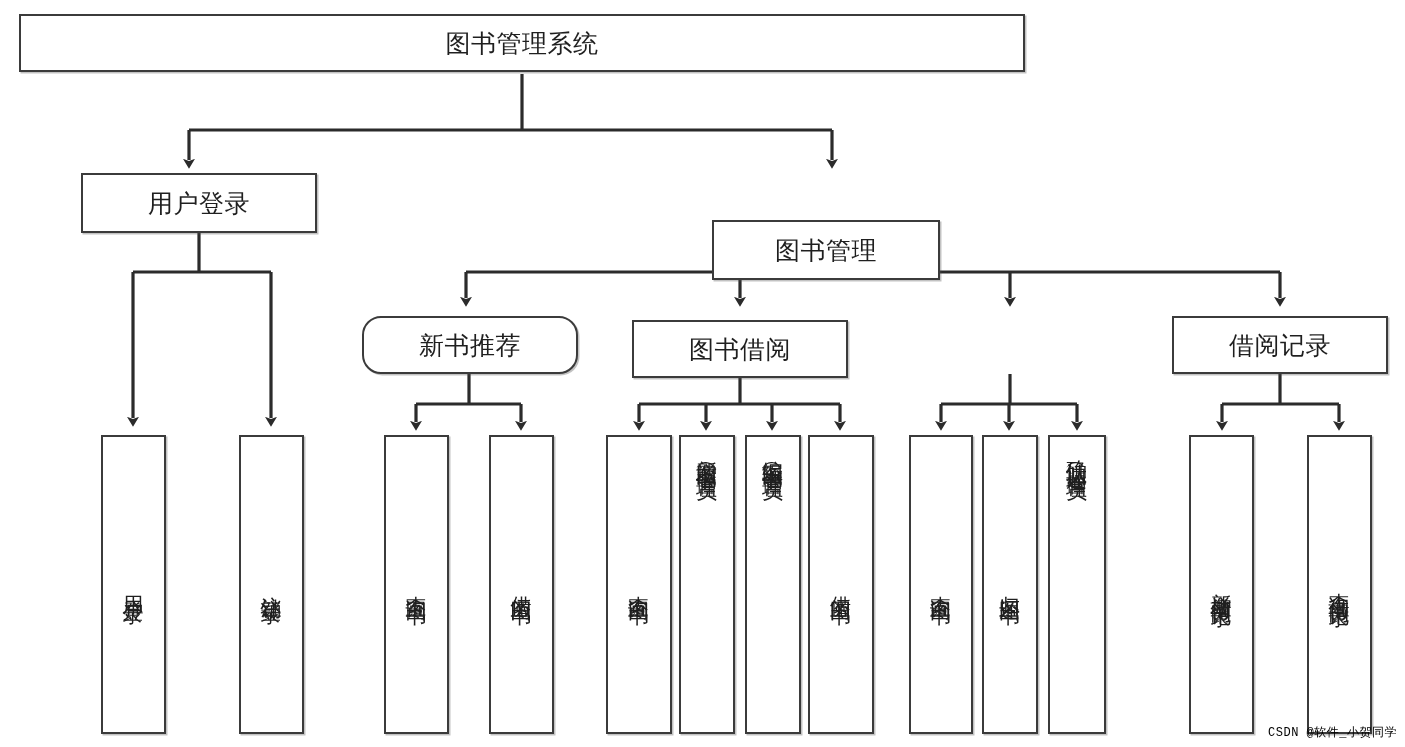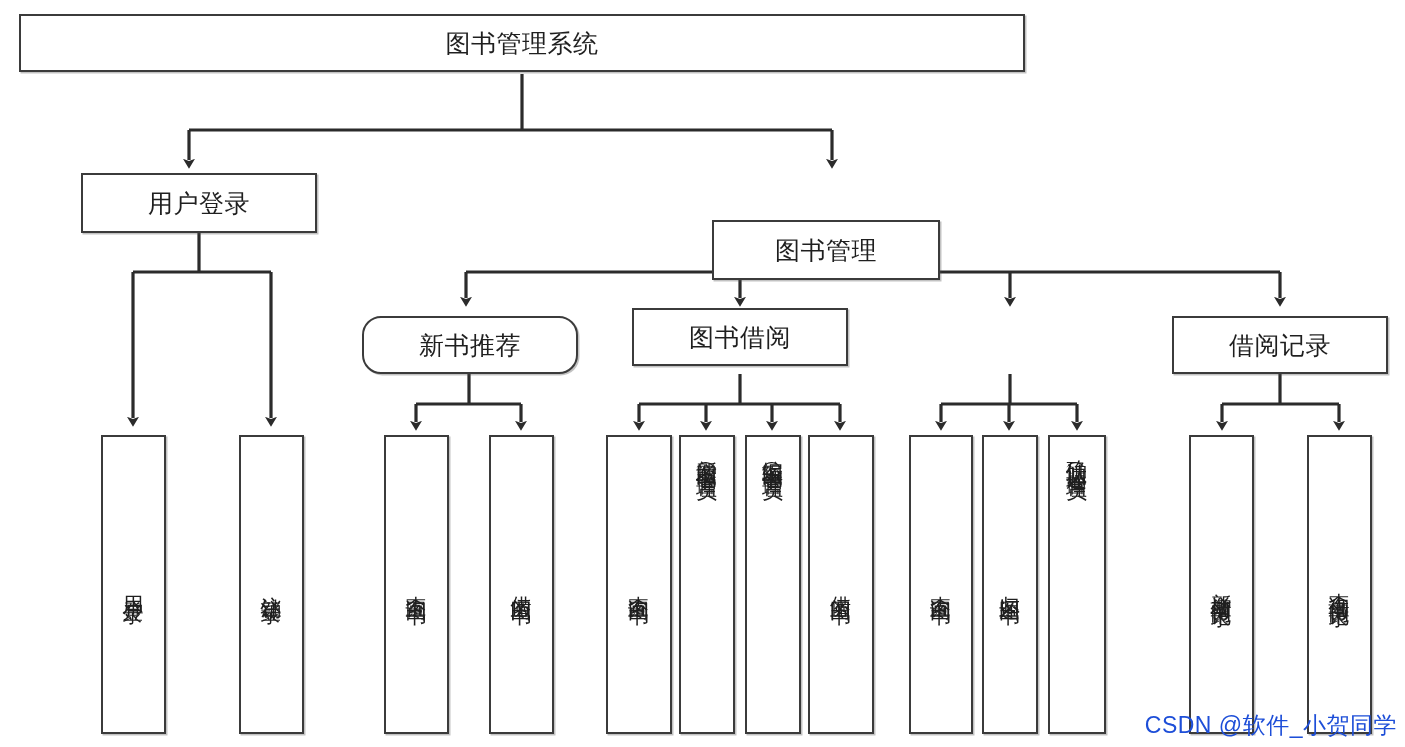--- a/index.html
+++ b/index.html
@@ -59,25 +59,26 @@
     text-orientation: upright;
     font-size: 21px;
     letter-spacing: 3px;
     line-height: 1;
     white-space: nowrap;
   }
   .watermark {
     position: absolute;
     right: 8px;
     bottom: 6px;
-    font-size: 23px;
-    color: #1d4ed8;
+    font-size: 12px;
+    color: #000000;
     letter-spacing: 0.5px;
     white-space: nowrap;
     user-select: none;
+    font-family: Liberation Mono, monospace;
   }
 </style>
 </head>
 <body>
 
 <div id="diagram-root">
 
   <svg class="wires" viewBox="0 0 1405 747">
     <defs>
       <marker id="arrow" markerWidth="10" markerHeight="12" refX="1.2" refY="6" orient="auto" markerUnits="userSpaceOnUse">
@@ -137,21 +138,21 @@
   </div>
 
   <div class="node" style="left:712px; top:173px; width:228px; height:60px;margin-top:47px;">
     <span class="node-label">图书管理</span>
   </div>
 
   <div class="node" style="left:362px; top:316px; width:216px; height:58px;border-radius:19px;">
     <span class="node-label">新书推荐</span>
   </div>
 
-  <div class="node" style="left:632px; top:308px; width:216px; height:58px;justify-content:center;">
+  <div class="node" style="left:632px; top:320px; width:216px; height:58px;justify-content:center;">
     <span class="node-label">图书借阅</span>
   </div>
 
 
   <div class="node" style="left:1172px; top:316px; width:216px; height:58px;align-items:center;">
     <span class="node-label">借阅记录</span>
   </div>
 
   <div class="node vertical centered" style="left:101px; top:435px; width:65px; height:299px;">
     <span class="node-label">用户登录</span>

